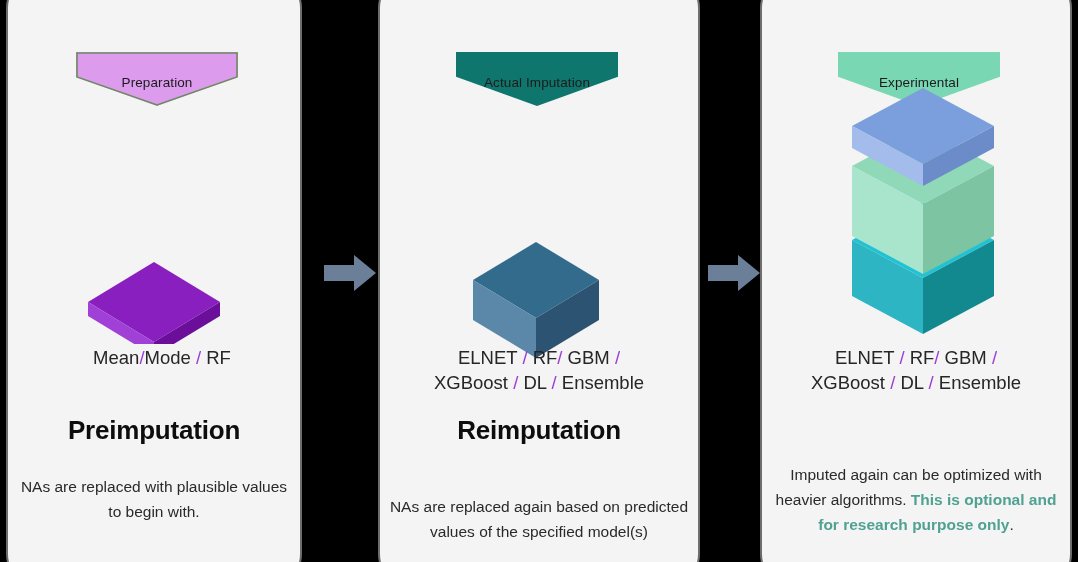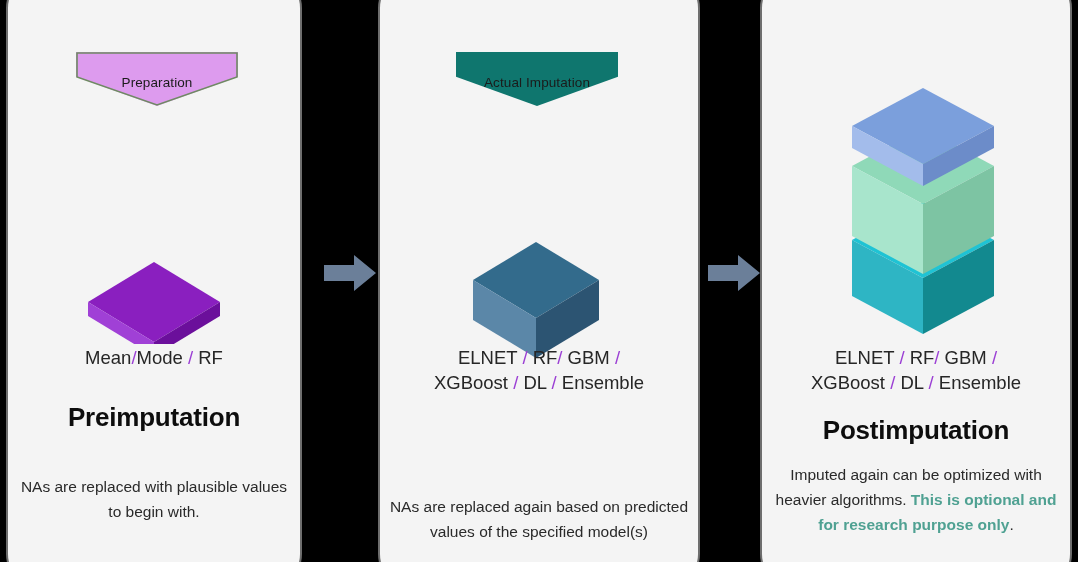--- a/index.html
+++ b/index.html
@@ -90,25 +90,25 @@
   .desc {
     position: absolute;
     text-align: center;
     font-size: 15.5px;
     color: #2a2a2a;
     line-height: 25px;
   }
   .accent { color: #4FA192; font-weight: bold; margin-top: 28px; }
 
   
-  #models-1  { left: 6px;   width: 296px; top: 345px; }
+  #models-1  { left: 14px;   width: 296px; top: 345px; }
   #models-2  { left: 378px; width: 322px; top: 345px; }
   #models-3  { left: 760px; width: 312px; top: 345px; }
 
-  #heading-1 { left: 6px;   width: 296px; top: 402px; }
+  #heading-1 { left: 6px;   width: 296px; top: 415px; }
   #heading-2 { left: 378px; width: 322px; top: 415px; }
   #heading-3 { left: 760px; width: 312px; top: 415px; }
 
   #desc-1 { left: 14px;  width: 280px; top: 462px; margin-top: 12px; }
   #desc-2 { left: 386px; width: 306px; top: 462px; margin-top: 32px; }
   #desc-3 { left: 766px; width: 300px; top: 462px; }
 
   
   .arrow { position: absolute; top: 252px; width: 56px; height: 42px; }
   #arrow-1 { left: 322px; }
@@ -156,29 +156,33 @@
     <polygon points="65,2 128,40 65,78 2,40" fill="#336B8C"></polygon>
     <polygon points="2,40 65,78 65,118 2,80" fill="#5B87A8"></polygon>
     <polygon points="128,40 65,78 65,118 128,80" fill="#2C5472"></polygon>
   </svg>
 
   <div class="models" id="models-2">
     <span><span>ELNET </span><span class="slash" style="color: rgb(155, 63, 212);">/</span><span> RF</span><span class="slash" style="color: rgb(155, 63, 212);">/</span><span> GBM </span><span class="slash" style="color: rgb(155, 63, 212);">/</span><span></span></span><br>
     <span><span>XGBoost </span><span class="slash" style="color: rgb(155, 63, 212);">/</span><span> DL </span><span class="slash" style="color: rgb(155, 63, 212);">/</span><span> Ensemble</span></span>
   </div>
 
+  <div class="heading" id="heading-2">Reimputation</div>
 
   <div class="desc" id="desc-2">NAs are replaced again based on predicted values of the specified model(s)</div>
 
   <svg class="arrow" id="arrow-2" viewBox="0 0 56 42">
     <polygon points="2,13 32,13 32,3 54,21 32,39 32,29 2,29" fill="#6B7F99"></polygon>
   </svg>
 
   <div class="panel" id="panel-3"></div>
 
+  <div class="banner" id="banner-3">
+    <span class="banner-label">Experimental</span>
+  </div>
 
   <svg class="art" id="art-3" style="left:848px; top:86px; width:150px; height:250px;" viewBox="0 0 150 250">
 
     <polygon points="75,116 146,154 75,192 4,154" fill="#1FC3D4"></polygon>
     <polygon points="4,154 75,192 75,248 4,210" fill="#2EB5C4"></polygon>
     <polygon points="146,154 75,192 75,248 146,210" fill="#12898F"></polygon>
 
     <polygon points="75,42 146,80 75,118 4,80" fill="#8FD9B8"></polygon>
     <polygon points="4,80 75,118 75,188 4,150" fill="#A8E5CC"></polygon>
     <polygon points="146,80 75,118 75,188 146,150" fill="#7DC4A3"></polygon>
@@ -186,20 +190,19 @@
     <polygon points="75,2 146,40 75,78 4,40" fill="#7B9FDC"></polygon>
     <polygon points="4,40 75,78 75,100 4,62" fill="#A3BCEB"></polygon>
     <polygon points="146,40 75,78 75,100 146,62" fill="#6C8CC9"></polygon>
   </svg>
 
   <div class="models" id="models-3">
     <span><span>ELNET </span><span class="slash" style="color: rgb(155, 63, 212);">/</span><span> RF</span><span class="slash" style="color: rgb(155, 63, 212);">/</span><span> GBM </span><span class="slash" style="color: rgb(155, 63, 212);">/</span><span></span></span><br>
     <span><span>XGBoost </span><span class="slash" style="color: rgb(155, 63, 212);">/</span><span> DL </span><span class="slash" style="color: rgb(155, 63, 212);">/</span><span> Ensemble</span></span>
   </div>
 
-  <div class="heading" id="heading-3">Postimputation</div>
 
   <div class="desc" id="desc-3">
     <span>Imputed again can be optimized</span>
     <span>with heavier algorithms. </span><span class="accent">This is optional and for research purpose only</span><span>.</span>
   </div>
 
 </div>
 
 </body></html>

